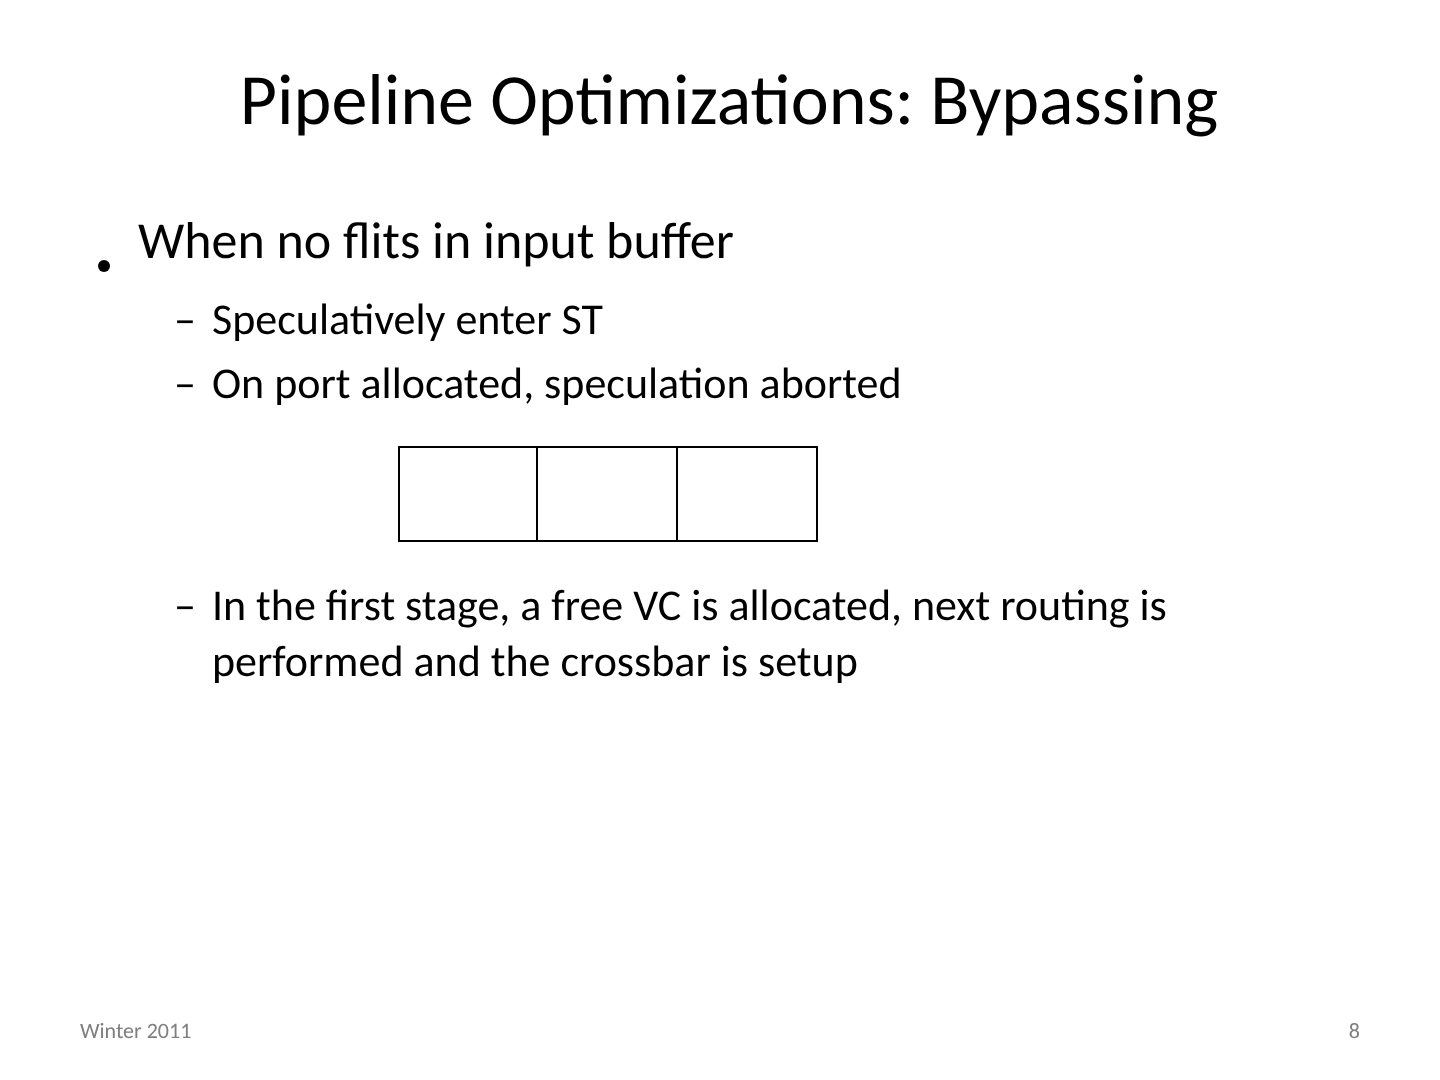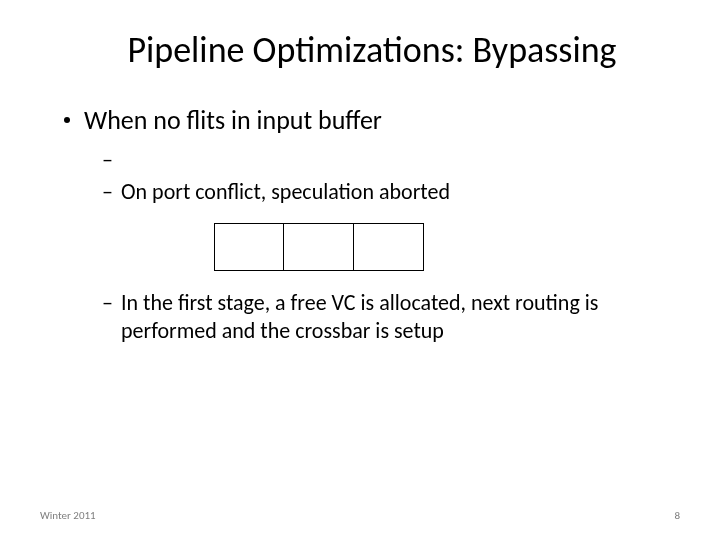--- a/index.html
+++ b/index.html
@@ -1,19 +1,19 @@
 <!DOCTYPE html>
 <html><head>
 <meta charset="utf-8">
 <style>
   * { margin: 0; padding: 0; box-sizing: border-box; }
   html, body { width: 720px; height: 540px; background: #fff; font-family: Calibri, "Segoe UI", Arial, sans-serif; color: #000; }
-  .slide { width: 720px; height: 540px; position: relative; padding: 20px 40px 0 64px; }
+  .slide { width: 720px; height: 540px; position: relative; padding: 20px 40px 0 49px; }
   .title { font-size: 36px; text-align: center; margin-top: 8px; margin-bottom: 32px; font-weight: 400; }
-  .bullet-l1 { font-size: 26px; margin-left: 0; display: flex; align-items: flex-start; margin-bottom: 10px; }
+  .bullet-l1 { font-size: 26px; margin-left: 0; display: flex; align-items: flex-end; margin-bottom: 10px; }
   .bullet-l1 .dot { width: 6px; height: 6px; background: #000; border-radius: 50%; margin-top: 13px; margin-right: 14px; flex-shrink: 0; }
   .bullet-l2 { font-size: 22px; margin-left: 38px; display: flex; align-items: flex-start; margin-bottom: 4px; line-height: 1.25; }
   .bullet-l2 .dash { margin-right: 8px; flex-shrink: 0; }
   .diagram { margin: 18px 0 18px 150px; display: flex; }
   .cell { width: 70px; height: 48px; border: 1.5px solid #000; }
   .cell + .cell { border-left: none; }
   .footer { position: absolute; bottom: 18px; left: 0; width: 100%; display: flex; justify-content: space-between; align-items: center; padding: 0 40px; font-size: 11px; color: #7f7f7f; }
   .footer-center { position: absolute; left: 50%; transform: translateX(-50%); }
 </style>
 </head>
@@ -23,25 +23,26 @@
 
   <h1 class="title">Pipeline Optimizations: Bypassing</h1>
 
   <div class="bullet-l1">
     <span class="dot"></span>
     <span>When no flits in input buffer</span>
   </div>
 
   <div class="bullet-l2">
     <span class="dash">–</span>
+    <span>Speculatively enter ST</span>
   </div>
 
   <div class="bullet-l2">
     <span class="dash">–</span>
-    <span>On port conflict, speculation aborted</span>
+    <span>On port allocated, speculation aborted</span>
   </div>
 
   <div class="diagram">
     <div class="cell"></div>
     <div class="cell"></div>
     <div class="cell"></div>
   </div>
 
   <div class="bullet-l2">
     <span class="dash">–</span>

